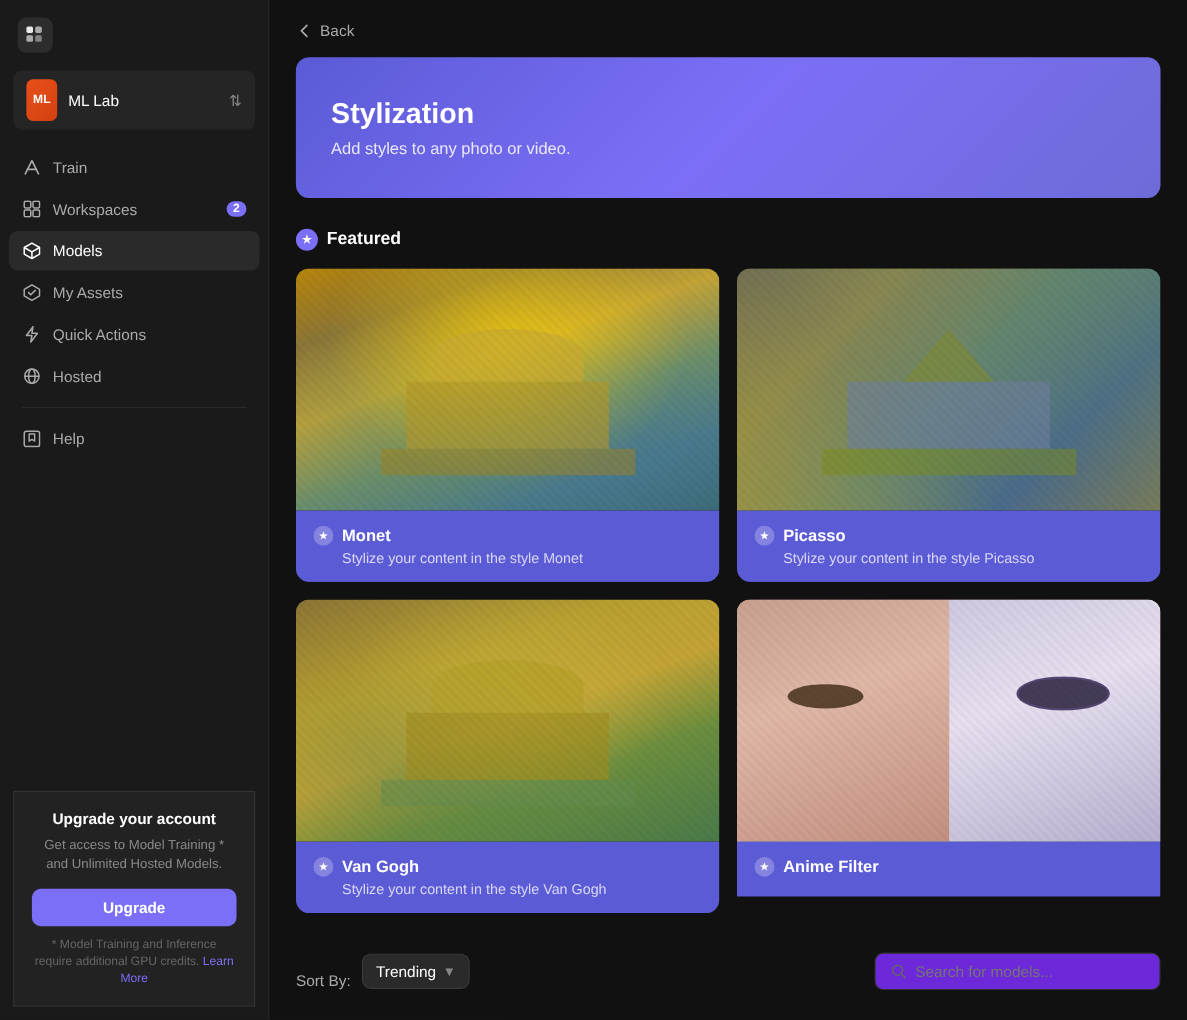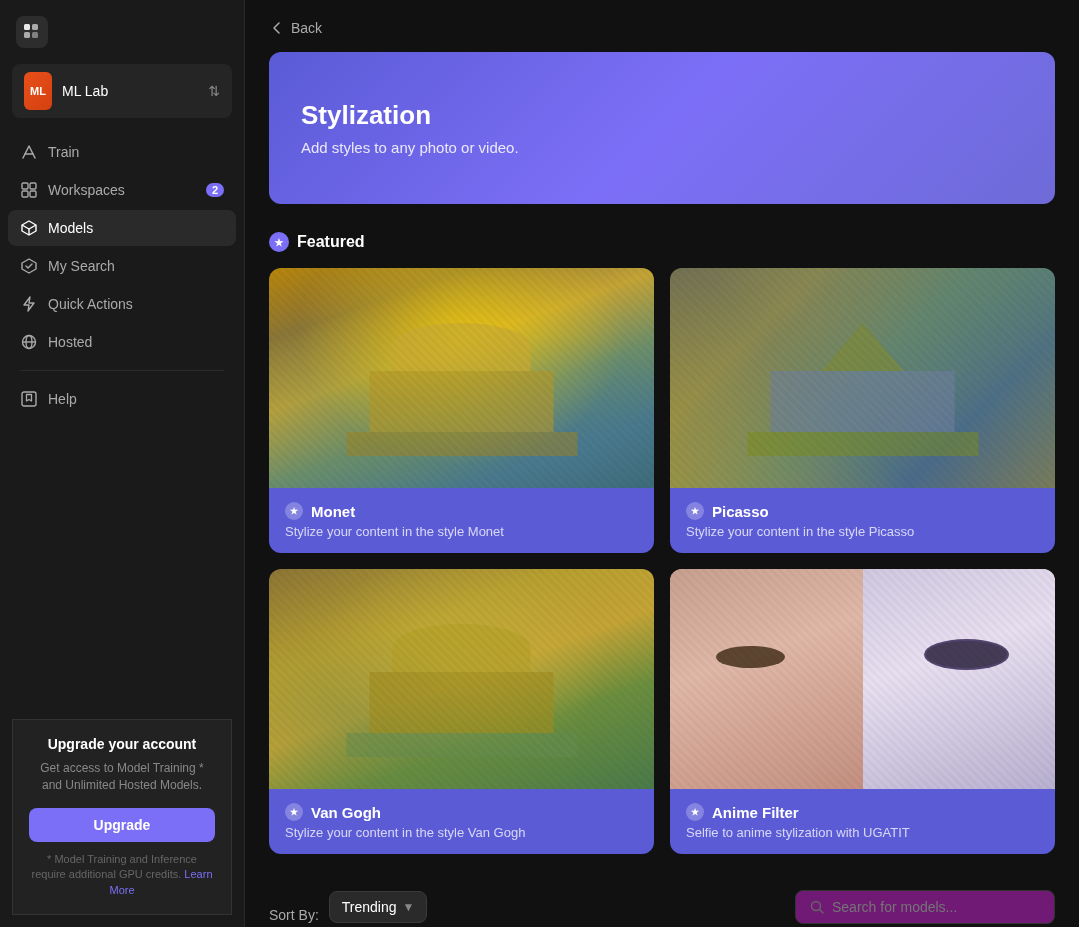--- a/index.html
+++ b/index.html
@@ -195,21 +195,21 @@
       font-size: 14px;
       color: #aaa;
       cursor: pointer;
       margin-bottom: 16px;
     }
 
     
     .hero-banner {
       background: linear-gradient(135deg, #5b5bd6 0%, #7c6ff7 50%, #6e6bd8 100%);
       border-radius: 12px;
-      padding: 48px 32px;
+      padding: 36px 32px;
       margin-bottom: 28px;
     }
 
     .hero-title {
       font-size: 26px;
       font-weight: 700;
       color: #fff;
       margin-bottom: 8px;
     }
 
@@ -394,20 +394,21 @@
 
     .card-name {
       font-size: 15px;
       font-weight: 600;
       color: #fff;
     }
 
     .card-desc {
       font-size: 13px;
       color: rgba(255,255,255,0.75);
+      margin-left: 26px;
     }
 
     
     .bottom-toolbar {
       display: flex;
       align-items: center;
       justify-content: space-between;
       padding: 12px 0 4px 0;
     }
 
@@ -437,21 +438,21 @@
 
     .sort-select .chevron {
       font-size: 12px;
       color: #888;
     }
 
     .search-box {
       display: flex;
       align-items: center;
       gap: 8px;
-      background: #701a75;
+      background: #6d28d9;
       border: 1px solid #333;
       border-radius: 8px;
       padding: 8px 14px;
       width: 260px;
     }
 
     .search-icon-el {
       color: #666;
       font-size: 14px;
     }
@@ -527,21 +528,21 @@
       <span style="color:#fff;">Models</span>
     </div>
 
     <div class="nav-item">
       <span class="nav-icon">
         <svg width="16" height="16" viewBox="0 0 16 16" fill="none">
           <path d="M8 1L15 5V11L8 15L1 11V5L8 1Z" stroke="#aaa" stroke-width="1.4" stroke-linejoin="round"></path>
           <path d="M5 8L7 10L11 6" stroke="#aaa" stroke-width="1.4" stroke-linecap="round" stroke-linejoin="round"></path>
         </svg>
       </span>
-      <span>My Search</span>
+      <span>My Assets</span>
     </div>
 
     <div class="nav-item">
       <span class="nav-icon">
         <svg width="16" height="16" viewBox="0 0 16 16" fill="none">
           <path d="M9 1L3 9H8L7 15L13 7H8L9 1Z" stroke="#aaa" stroke-width="1.4" stroke-linecap="round" stroke-linejoin="round"></path>
         </svg>
       </span>
       <span>Quick Actions</span>
     </div>
@@ -662,21 +663,20 @@
         <div style="position:absolute;right:0;top:0;width:50%;height:100%;background:linear-gradient(160deg,#d0c8e0 0%,#e8e0f0 40%,#b8b0d0 100%);"></div>
 
         <div style="position:absolute;top:35%;left:12%;width:18%;height:10%;background:rgba(60,40,20,0.8);border-radius:50%;"></div>
         <div style="position:absolute;top:32%;right:12%;width:22%;height:14%;background:rgba(40,30,60,0.85);border-radius:50%;border:2px solid rgba(100,80,140,0.5);"></div>
       </div>
       <div class="card-info">
         <div class="card-name-row">
           <div class="card-featured-dot">★</div>
           <span class="card-name">Anime Filter</span>
         </div>
-        <div class="card-desc">Selfie to anime stylization with UGATIT</div>
       </div>
     </div>
 
   </div>
 
   <div class="bottom-toolbar">
     <div class="sort-row">
       <span class="sort-label">Sort By:</span>
       <div class="sort-select">
         <span>Trending</span>

